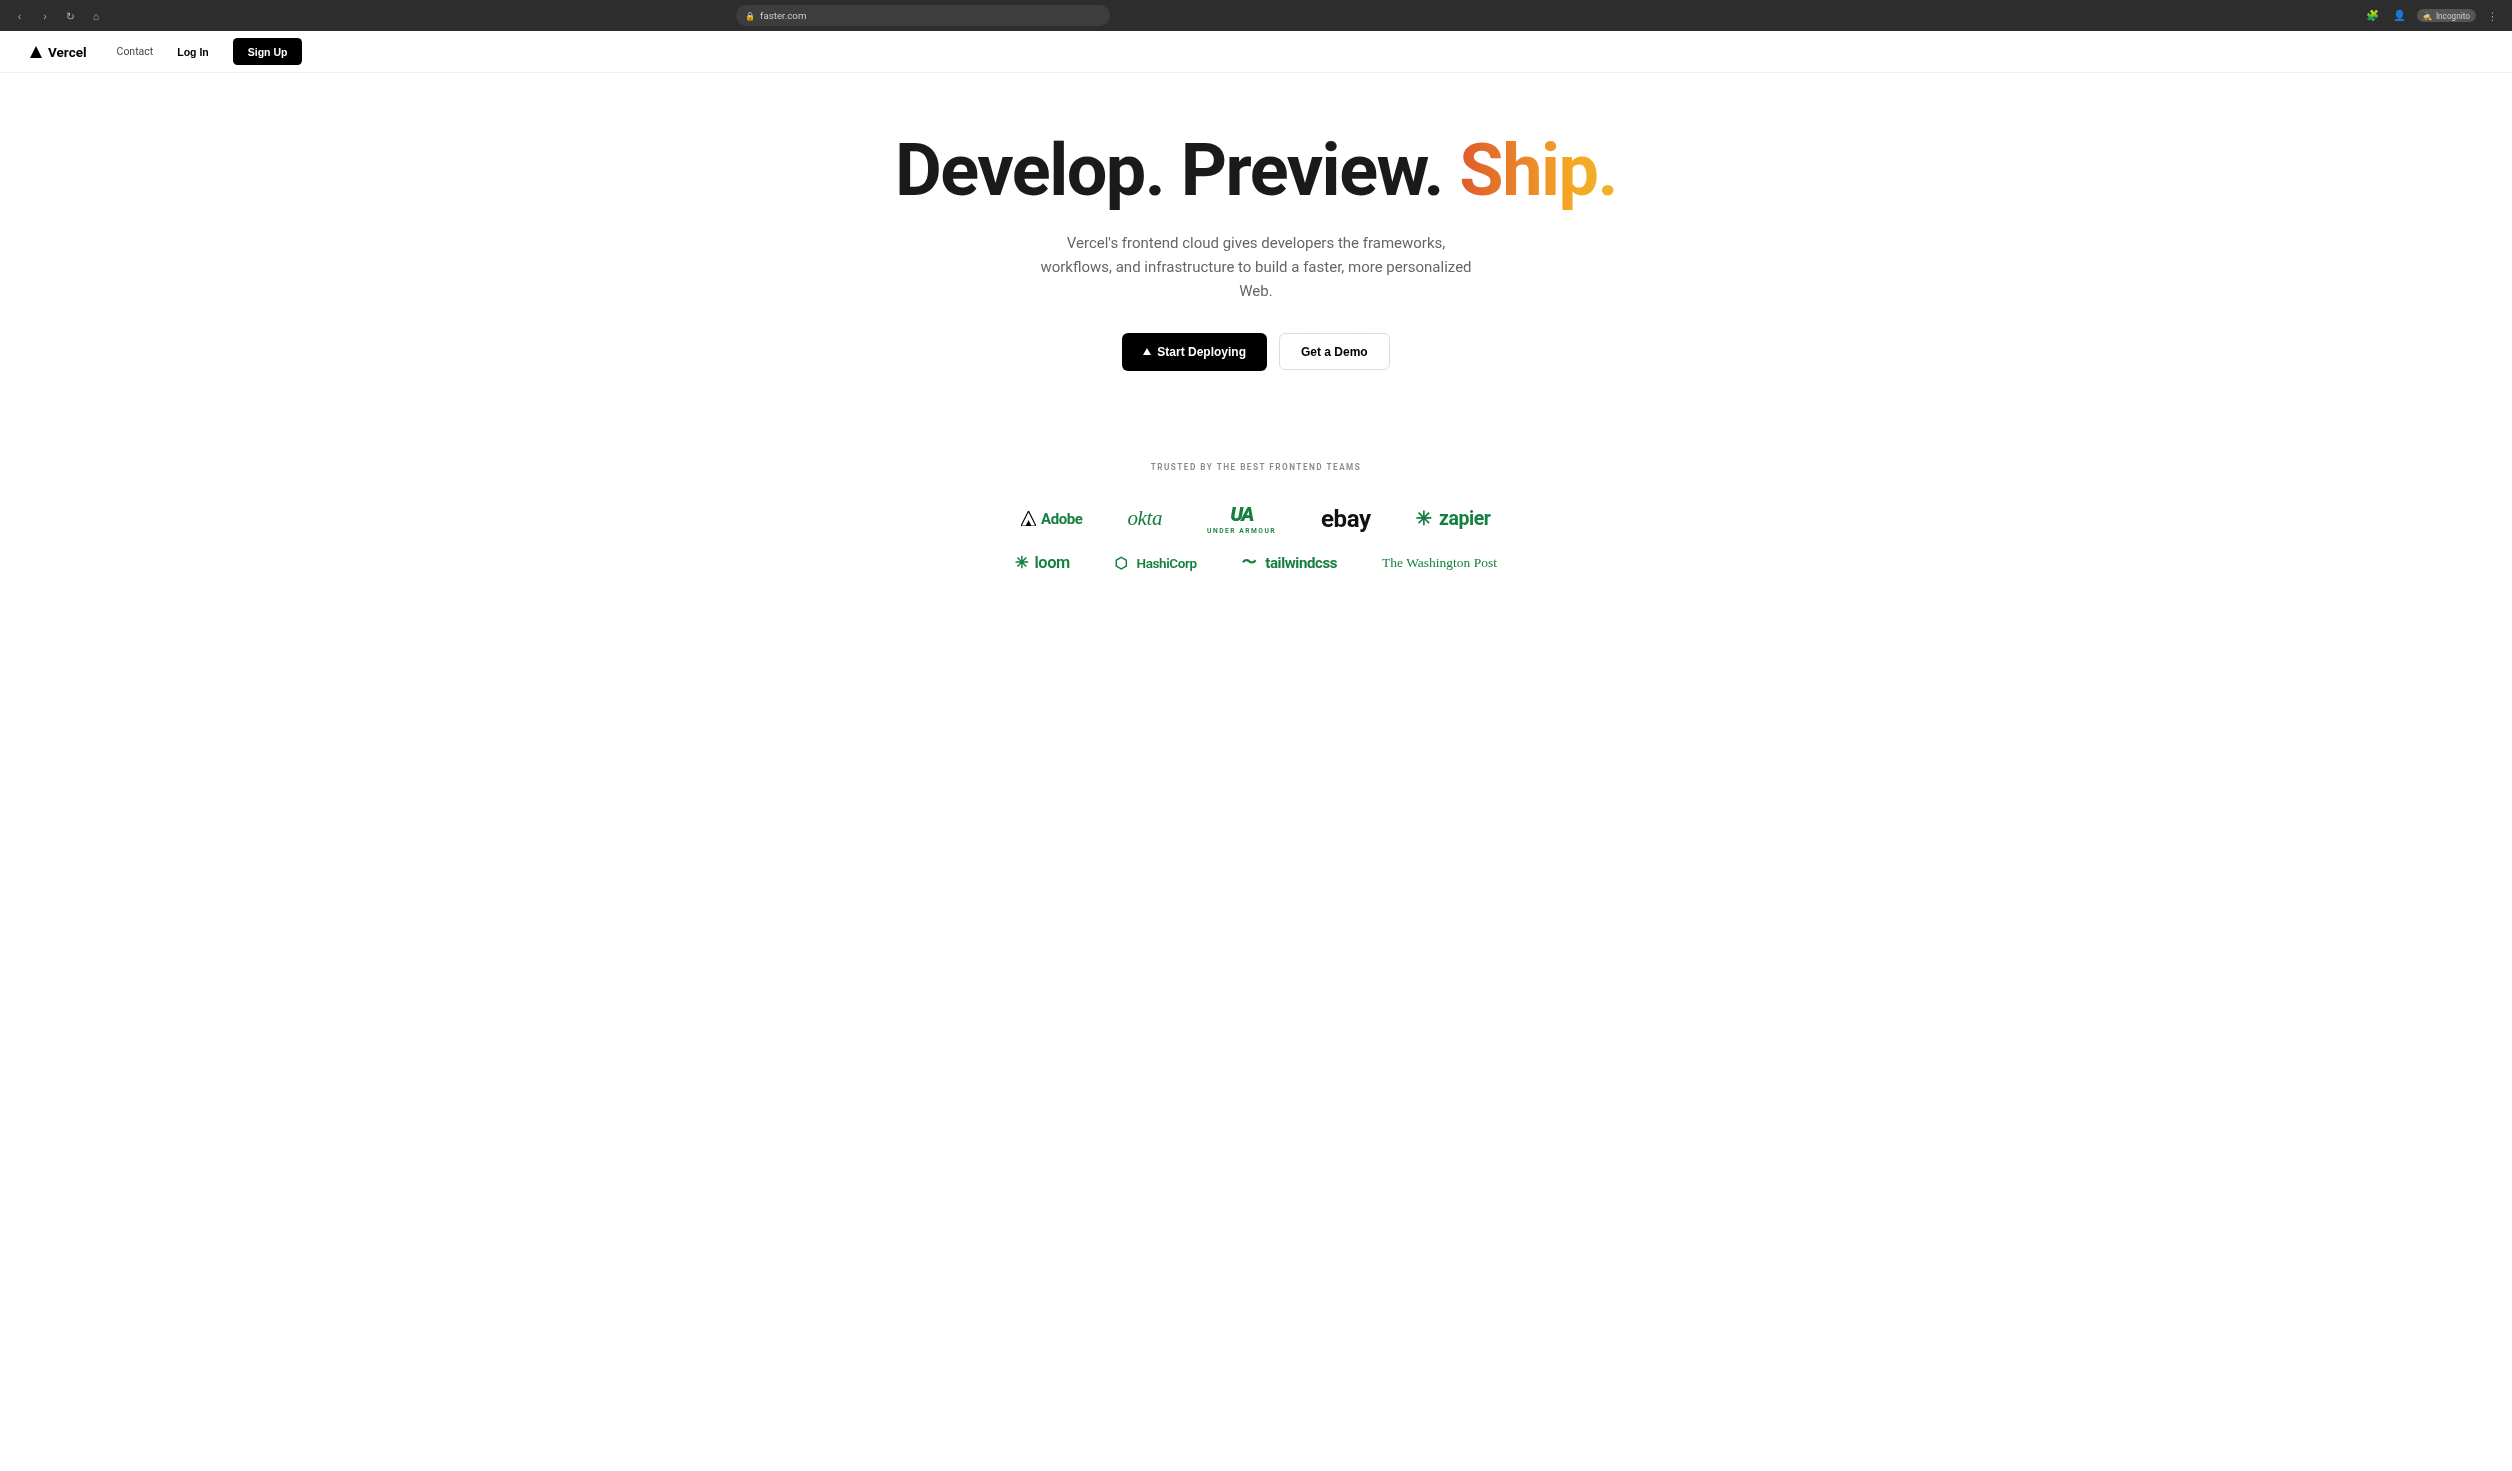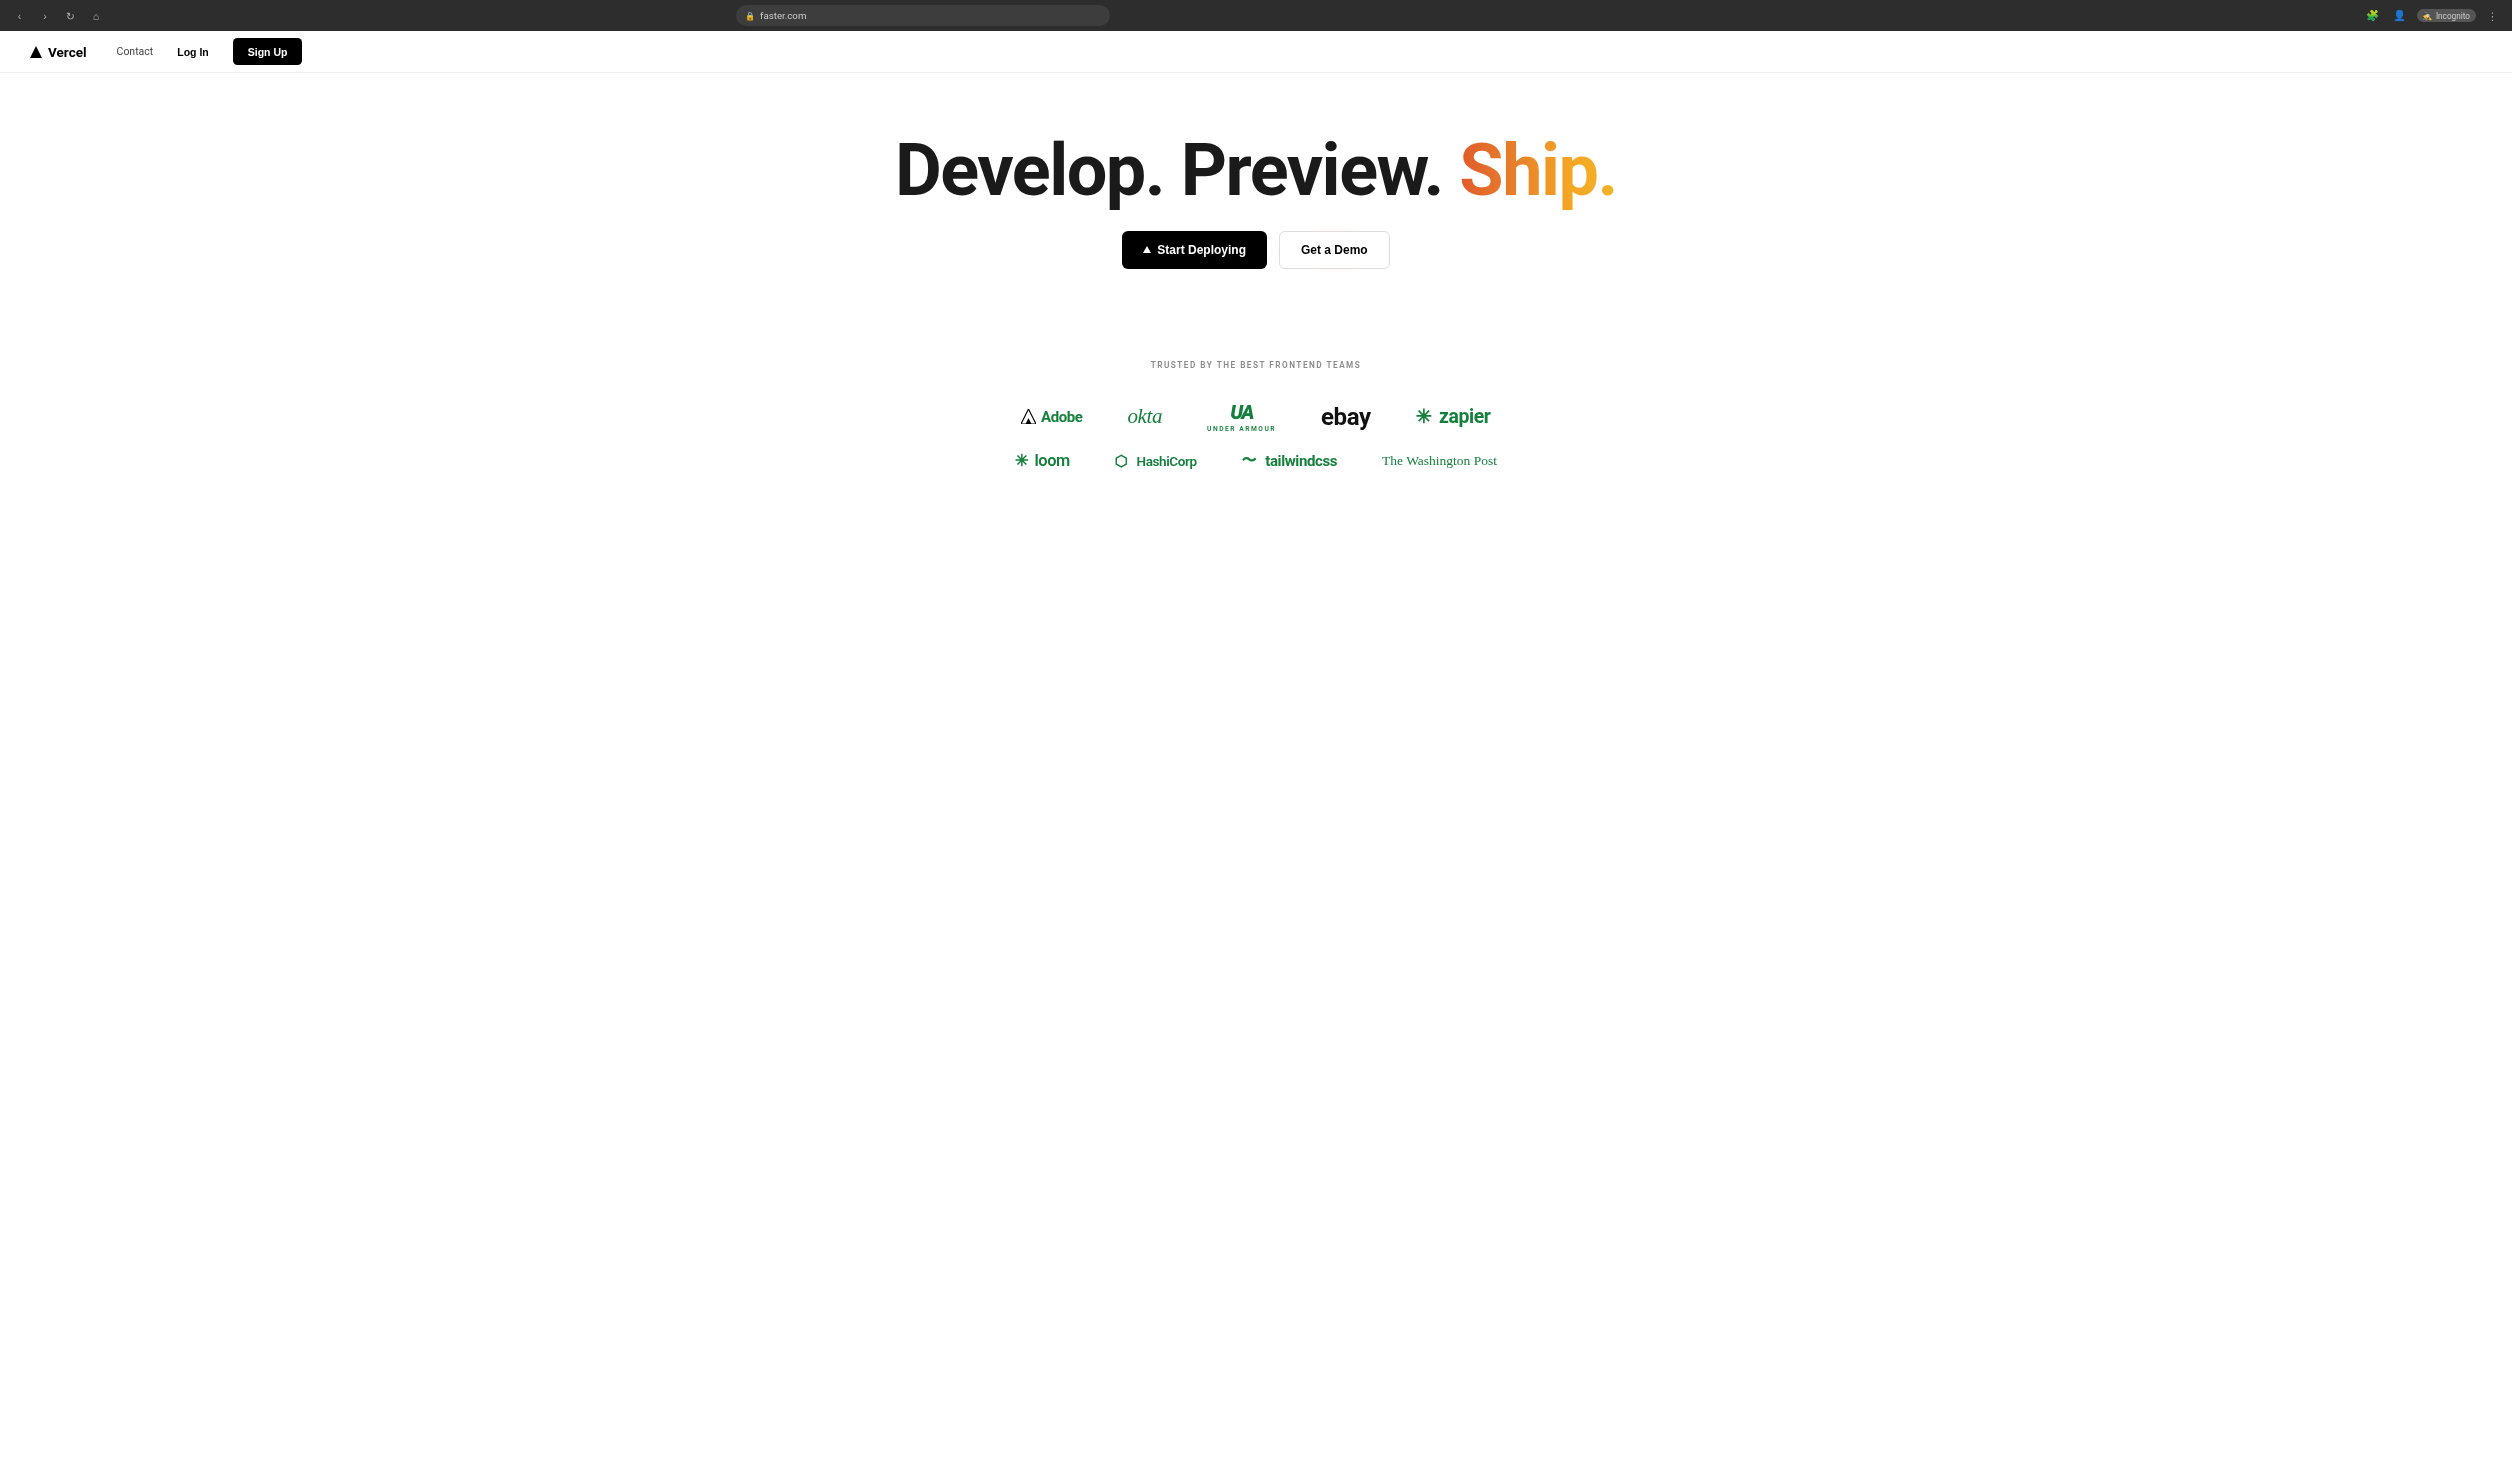--- a/index.html
+++ b/index.html
@@ -220,20 +220,21 @@
       font-size: 15px;
       color: #666;
       max-width: 449px;
       line-height: 1.6;
       margin-bottom: 30px;
     }
 
     .hero-cta {
       display: flex;
       gap: 12px;
+      align-items: center;
       margin-bottom: 60px;
     }
 
     .btn-deploy {
       background: #000;
       color: #fff;
       font-size: 12px;
       font-weight: 600;
       padding: 12px 21px;
       border-radius: 6px;
@@ -421,20 +422,21 @@
   </div>
 </nav>
 
 <section class="hero">
   <h1 class="hero-title">
     <span class="develop">Develop.</span>
     <span class="preview">Preview.</span>
     <span class="ship">Ship.</span>
   </h1>
 
+  <p class="hero-subtitle">Vercel's frontend cloud gives developers the frameworks, workflows, and infrastructure to build a faster, more personalized Web.</p>
 
   <div class="hero-cta">
     <button class="btn-deploy">
       <span class="triangle-icon"></span>
       <span>Start Deploying</span>
     </button>
     <button class="btn-demo">Get a Demo</button>
   </div>
 
   <div class="trusted-section">

